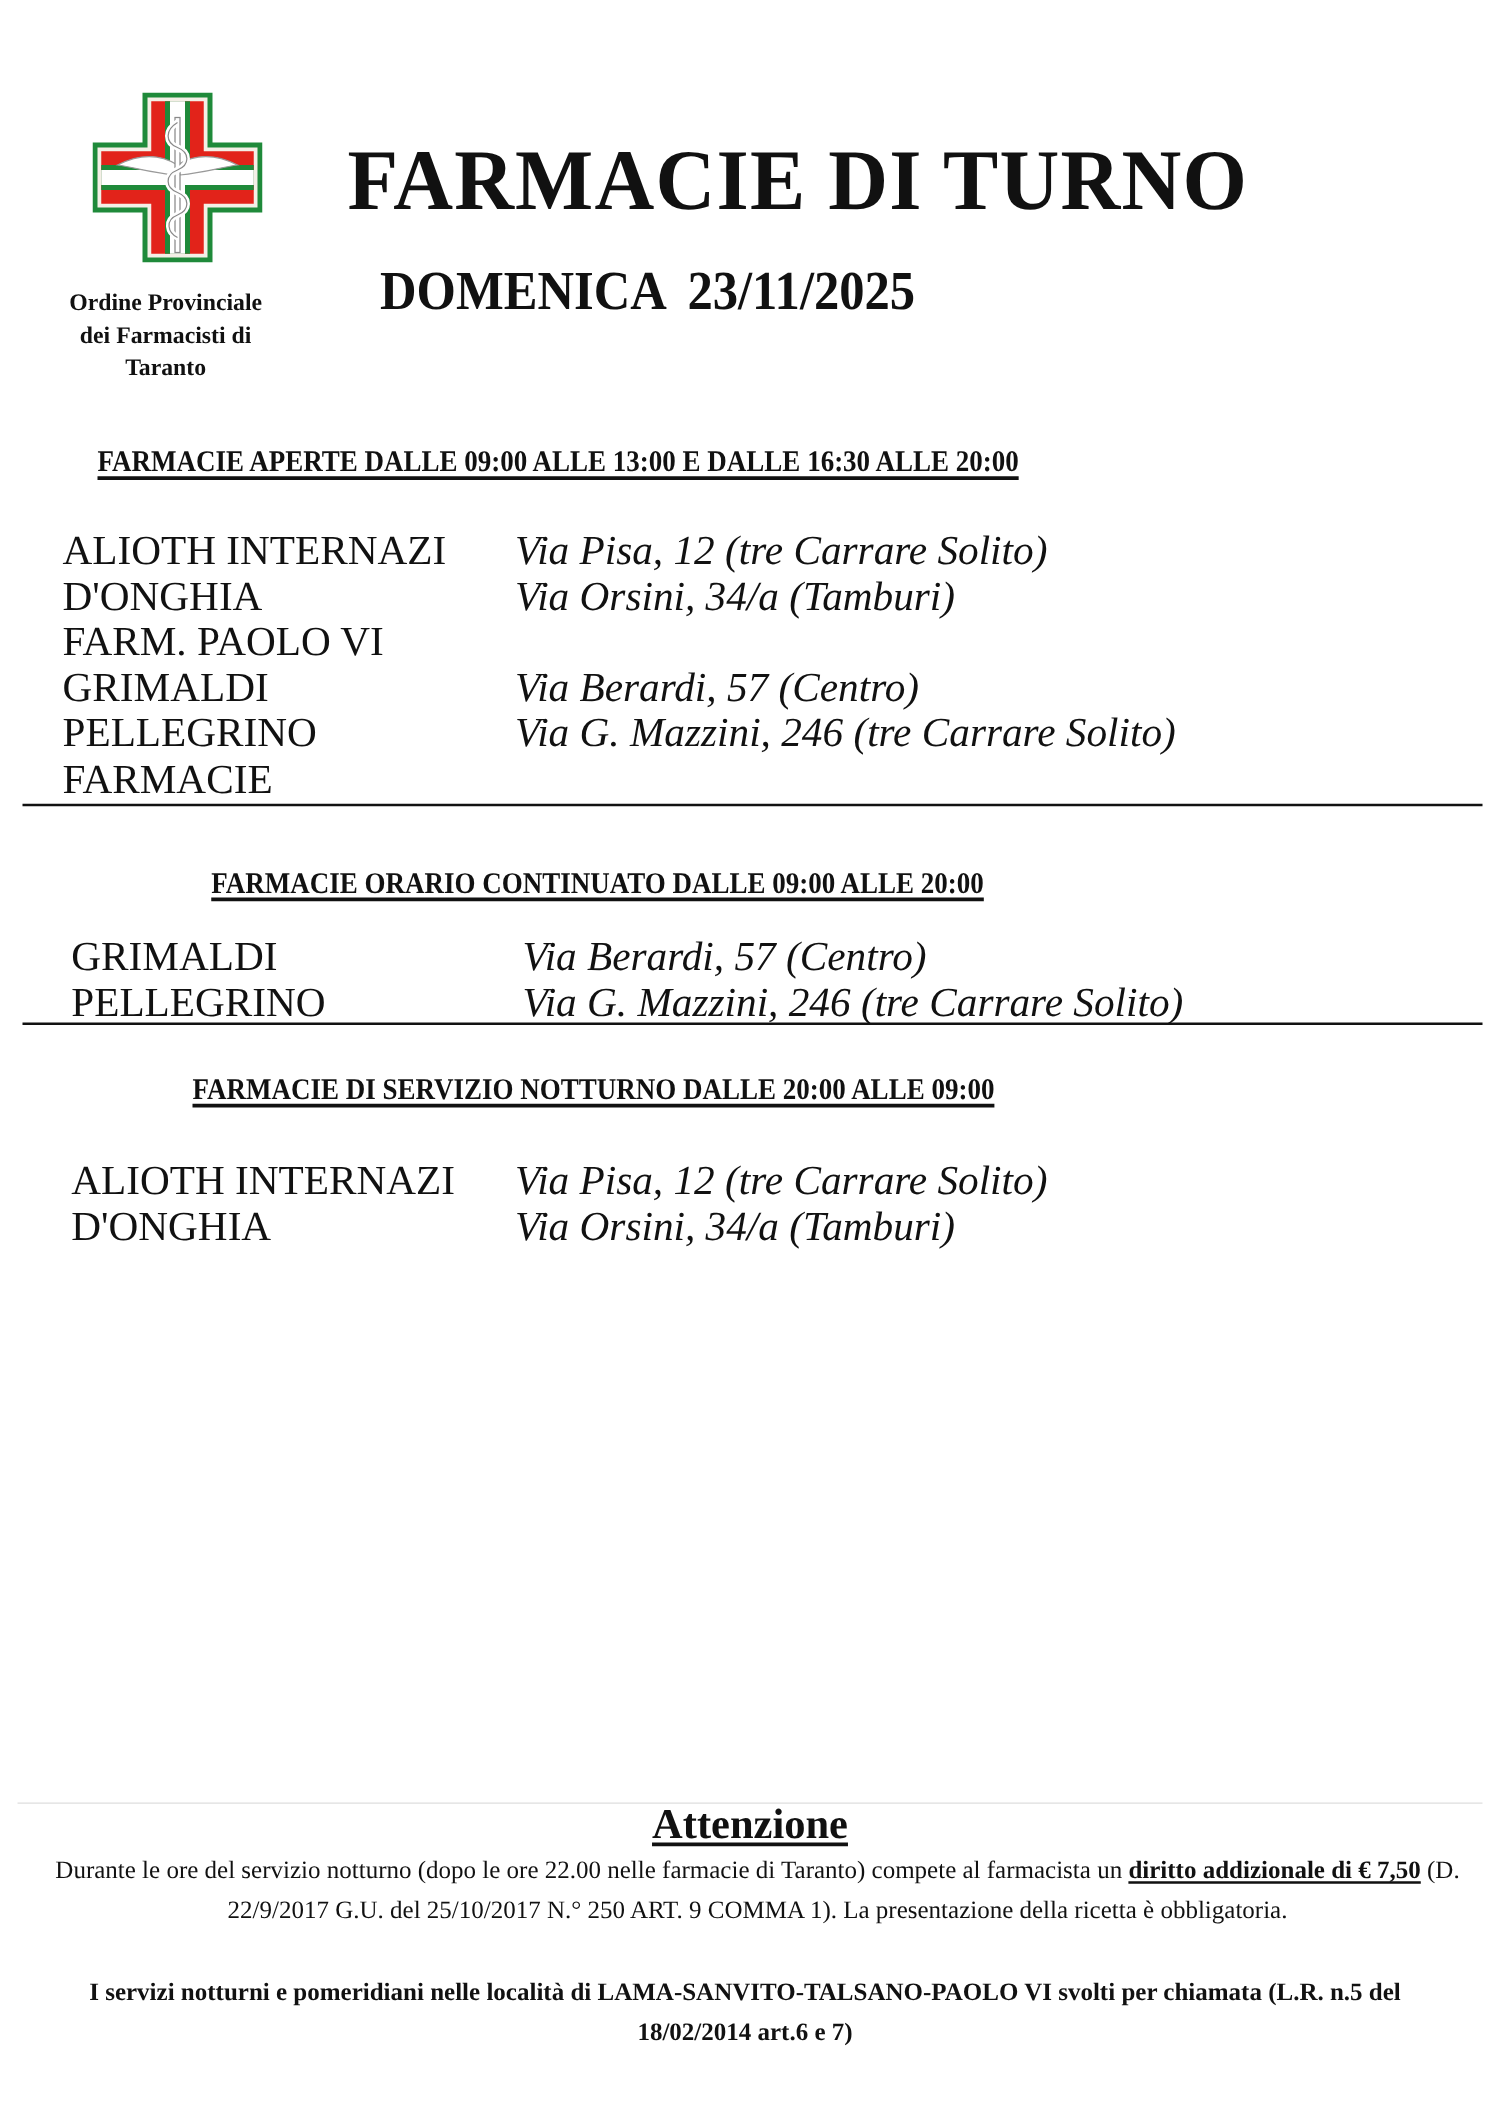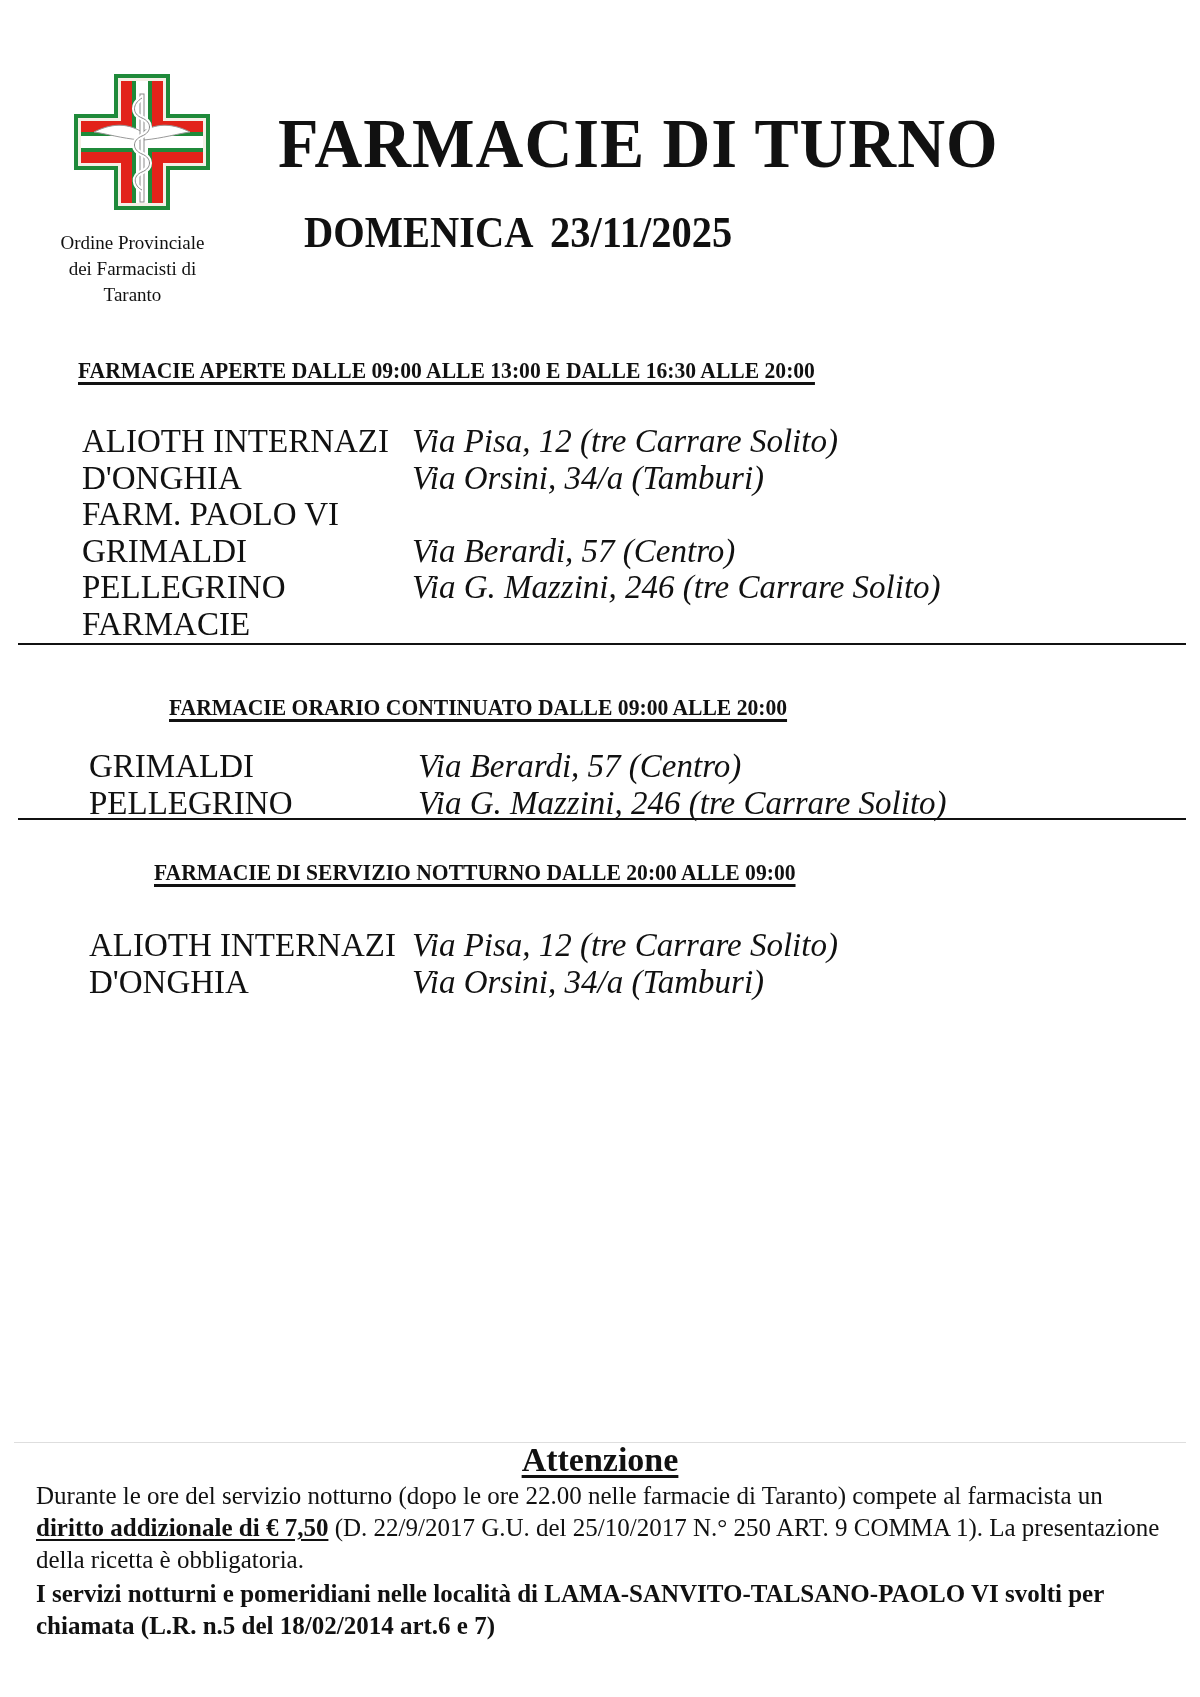--- a/index.html
+++ b/index.html
@@ -17,21 +17,21 @@
     }
     .abs { position: absolute; }
 
     
     .logo {
       left: 74px; top: 74px; width: 136px; height: 136px;
     }
     .org-name {
       left: 30px; top: 230px; width: 205px;
       text-align: center;
-      font-weight: normal;
+      font-weight: bold;
       font-size: 19px;
       line-height: 26px;
     }
 
     
     .main-title {
       left: 278px; top: 104px;
       font-weight: bold;
       font-size: 69px;
       letter-spacing: 1px;
@@ -64,21 +64,21 @@
       transform-origin: left top;
     }
 
     
     .listing {
       font-size: 33px;
       line-height: 36.5px;
       white-space: nowrap;
     }
     .listing .row { position: relative; height: 36.5px; }
-    .listing .name { position: absolute; left: 0; top: 0; margin-left: 32px; }
+    .listing .name { position: absolute; left: 0; top: 0; }
     .listing .addr { position: absolute; top: 0; font-style: italic; }
 
     .rule {
       left: 18px; width: 1168px; height: 0;
       border-top: 2.5px solid #111111;
     }
     .thin-rule {
       left: 14px; width: 1172px; height: 0;
       border-top: 1px solid #dedede;
     }
@@ -91,22 +91,23 @@
       font-size: 34px;
       line-height: 40px;
     }
     .att-title span {
       text-decoration: underline;
       text-decoration-thickness: 3px;
       text-underline-offset: 4px;
     }
     .att-body {
       left: 36px; width: 1140px;
-      font-size: 25px;
+      font-size: 20px;
       line-height: 32px;
+      text-align: center;
     }
     .att-body .emph {
       font-weight: bold;
       text-decoration: underline;
       text-decoration-thickness: 2px;
       text-underline-offset: 3px;
     }
   </style>
 </head>
 <body>

